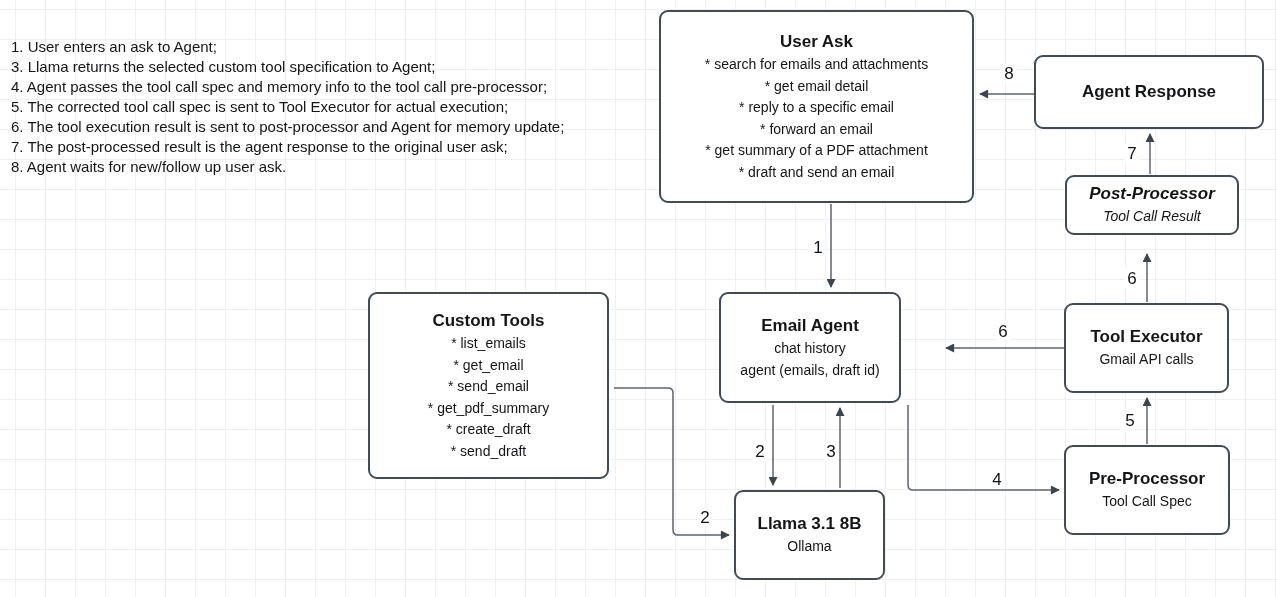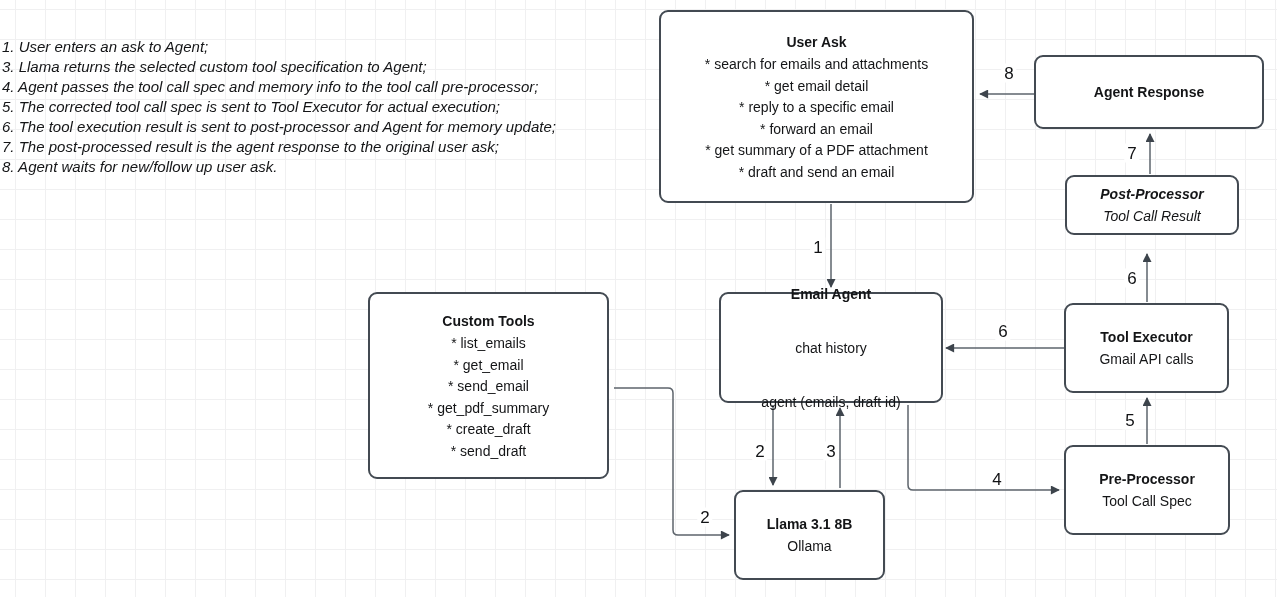--- a/index.html
+++ b/index.html
@@ -15,42 +15,41 @@
     background-color: #ffffff;
     background-image:
       linear-gradient(to right, #f0f0f1 1px, transparent 1px),
       linear-gradient(to bottom, #f0f0f1 1px, transparent 1px);
     background-size: 30px 30px;
     background-position: 15px 9px;
     color: #141517;
   }
   #notes {
     position: absolute;
-    left: 2px;
+    left: 11px;
     top: 37px;
     font-size: 15px;
     line-height: 20px;
     white-space: nowrap;
-    font-style: italic;
   }
   .box {
     position: absolute;
     box-sizing: border-box;
     background: #ffffff;
     border: 2px solid #434a52;
     border-radius: 9px;
     display: flex;
     flex-direction: column;
     align-items: center;
     justify-content: center;
     text-align: center;
   }
   .box-title {
     font-weight: bold;
-    font-size: 14px;
+    font-size: 17px;
     line-height: 24px;
     white-space: nowrap;
   }
   .box-line {
     font-size: 14px;
     line-height: 21.5px;
     white-space: nowrap;
   }
   #edges-svg {
     position: absolute;
@@ -139,21 +138,21 @@
   <div class="box" style="left:1064px; top:303px; width:165px; height:90px;align-items:center;">
     <div class="box-title">Tool Executor</div>
     <div class="box-line">Gmail API calls</div>
   </div>
 
   <div class="box" style="left:1064px; top:445px; width:166px; height:90px;">
     <div class="box-title">Pre-Processor</div>
     <div class="box-line">Tool Call Spec</div>
   </div>
 
-  <div class="box" style="left:719px; top:292px; width:224px; height:111px;gap:32px;">
+  <div class="box" style="left:719px; top:292px; width:182px; height:111px;">
     <div class="box-title">Email Agent</div>
     <div class="box-line">chat history</div>
     <div class="box-line">agent (emails, draft id)</div>
   </div>
 
   <div class="box" style="left:368px; top:292px; width:241px; height:187px;">
     <div class="box-title">Custom Tools</div>
     <div class="box-line">* list_emails</div>
     <div class="box-line">* get_email</div>
     <div class="box-line">* send_email</div>

